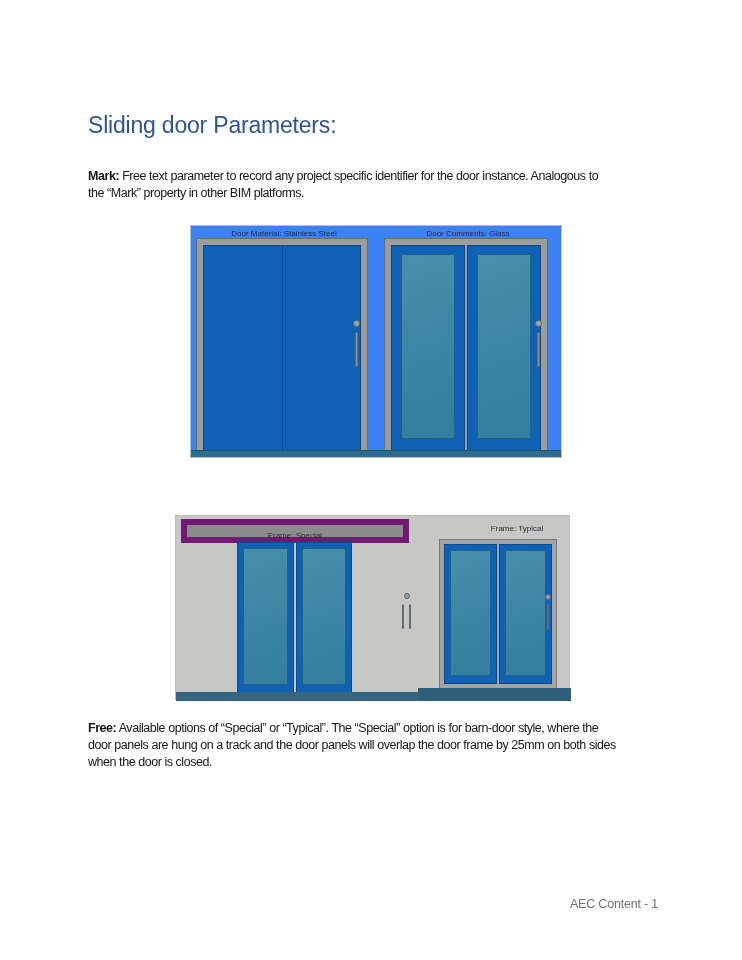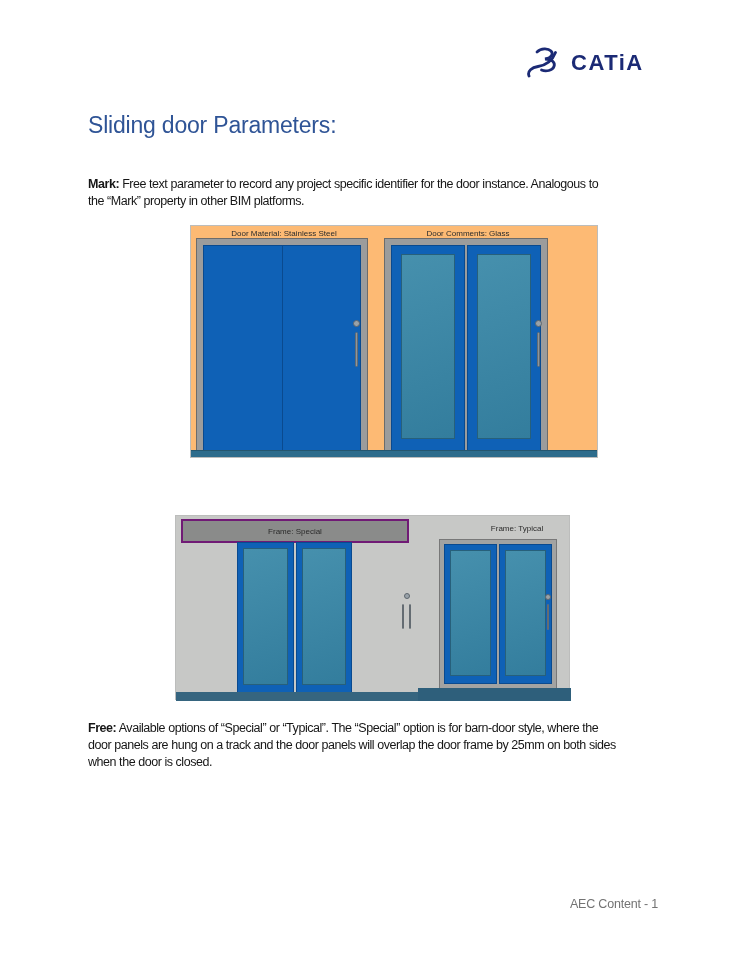--- a/index.html
+++ b/index.html
@@ -17,33 +17,33 @@
   .title {
     position:absolute; left:88px; top:112px;
     font-size:23px; color:#2f5496; letter-spacing:-0.2px; font-weight:400;
   }
   .para {
     position:absolute; left:88px; width:580px;
     font-size:12.5px; line-height:17.3px; color:#161616; letter-spacing:-0.45px;
   }
   .para b { font-weight:bold; }
   .para .ptext { white-space:pre-line; }
-  #p-mark { top:168px;margin-top:8px; }
+  #p-mark { top:160px;margin-top:8px; }
   #p-comments { top:199px; }
   #p-material { top:469px; }
   #p-frame { top:707px; }
 
   .footer {
     position:absolute; right:84px; top:897px;
     font-size:12.5px; color:#737373; letter-spacing:-0.2px;
   }
 
   
   .fig { position:absolute; border:1px solid #bcbdbc; box-sizing:border-box; }
-  #fig-material { left:190px; top:225px; width:408px; height:233px; background:#fdba74; }
+  #fig-material { left:190px; top:225px; width:372px; height:233px; background:#3b82f6; }
   #fig-frame    { left:175px; top:515px; width:395px; height:185px; background:#c7c8c6; }
 
   .fig-caption {
     position:absolute; transform:translateX(-50%);
     font-size:8px; color:#2b2b2b; white-space:nowrap;
   }
 
   .assembly { position:absolute; background:#9c9c9c; border:1px solid #6c6c6c; box-sizing:border-box; }
   #fm-left  { left:5px;  top:12px; width:172px; height:214px; }
   #fm-right { left:193px; top:12px; width:164px; height:214px; }
@@ -61,21 +61,21 @@
     background:linear-gradient(160deg,#4690ad,#337d9d); border:1px solid #27607b;
   }
 
   .knob { position:absolute; width:7px; height:7px; border-radius:50%;
           background:#99a2a9; border:1px solid #5d666d; box-sizing:border-box; }
   .hbar { position:absolute; width:3px; background:#8c969e; border:1px solid #646c72;
           border-radius:2px; box-sizing:border-box; }
 
   
   .track { position:absolute; left:5px; top:3px; width:228px; height:24px;
-           background:#8a8b8a; border:2px solid #701a75; box-sizing:border-box; }
+           background:#8a8b8a; border:6px solid #701a75; box-sizing:border-box; }
   .track .fig-caption { left:50%; top:6px; }
 
   #ff-special { position:absolute; left:61px; top:26px; width:115px; height:151px; display:flex; gap:2px; }
   .spanel { flex:1; background:#0f61b6; border:1px solid #0a4a8f; position:relative; box-sizing:border-box; }
   .spanel .glass {
     position:absolute; left:5px; right:5px; top:5px; bottom:7px;
     background:linear-gradient(160deg,#4690ad,#337d9d); border:1px solid #27607b;
   }
   #ff-typical { position:absolute; left:263px; top:23px; width:118px; height:150px;
                 background:#a2a3a2; border:1px solid #787878; box-sizing:border-box; }
@@ -87,27 +87,20 @@
   .baseboard  { position:absolute; left:0; bottom:0; width:100%; height:7px;
                 background:#2d6c8c; border-top:1px solid #24566e; box-sizing:border-box; }
   .bb2-left  { position:absolute; left:0;   top:176px; width:247px; height:9px;  background:#36657f; }
   .bb2-right { position:absolute; left:242px; top:172px; width:153px; height:13px; background:#2e5f7b; }
 </style>
 </head>
 <body>
 
 <div class="page">
 
-  <div class="logo">
-    <svg viewBox="0 0 40 34" fill="none" stroke="#1b2a75" stroke-width="2.8" stroke-linecap="round">
-      <path d="M11 6 C15 2 22 2 25 5 C28 8 25 12 19 13 C26 13 29.5 16.5 28 20.5 C26.5 24.5 20 26 15.5 24"></path>
-      <path d="M3 30 C1 25 6 21.5 12 20.5 C21 19 27 13 29.5 6.5"></path>
-    </svg>
-    <span class="word">CATiA</span>
-  </div>
 
   <div class="title">Sliding door Parameters:</div>
 
   <p class="para" id="p-mark"><b>Mark:</b> <span class="ptext">Free text parameter to record any project specific identifier for the door instance. Analogous to
 the “Mark” property in other BIM platforms.</span></p>
 
 
   <div class="fig" id="fig-material">
     <span class="fig-caption" style="left:93px; top:3px;">Door Material: Stainless Steel</span>
     <span class="fig-caption" style="left:277px; top:3px;">Door Comments: Glass</span>

